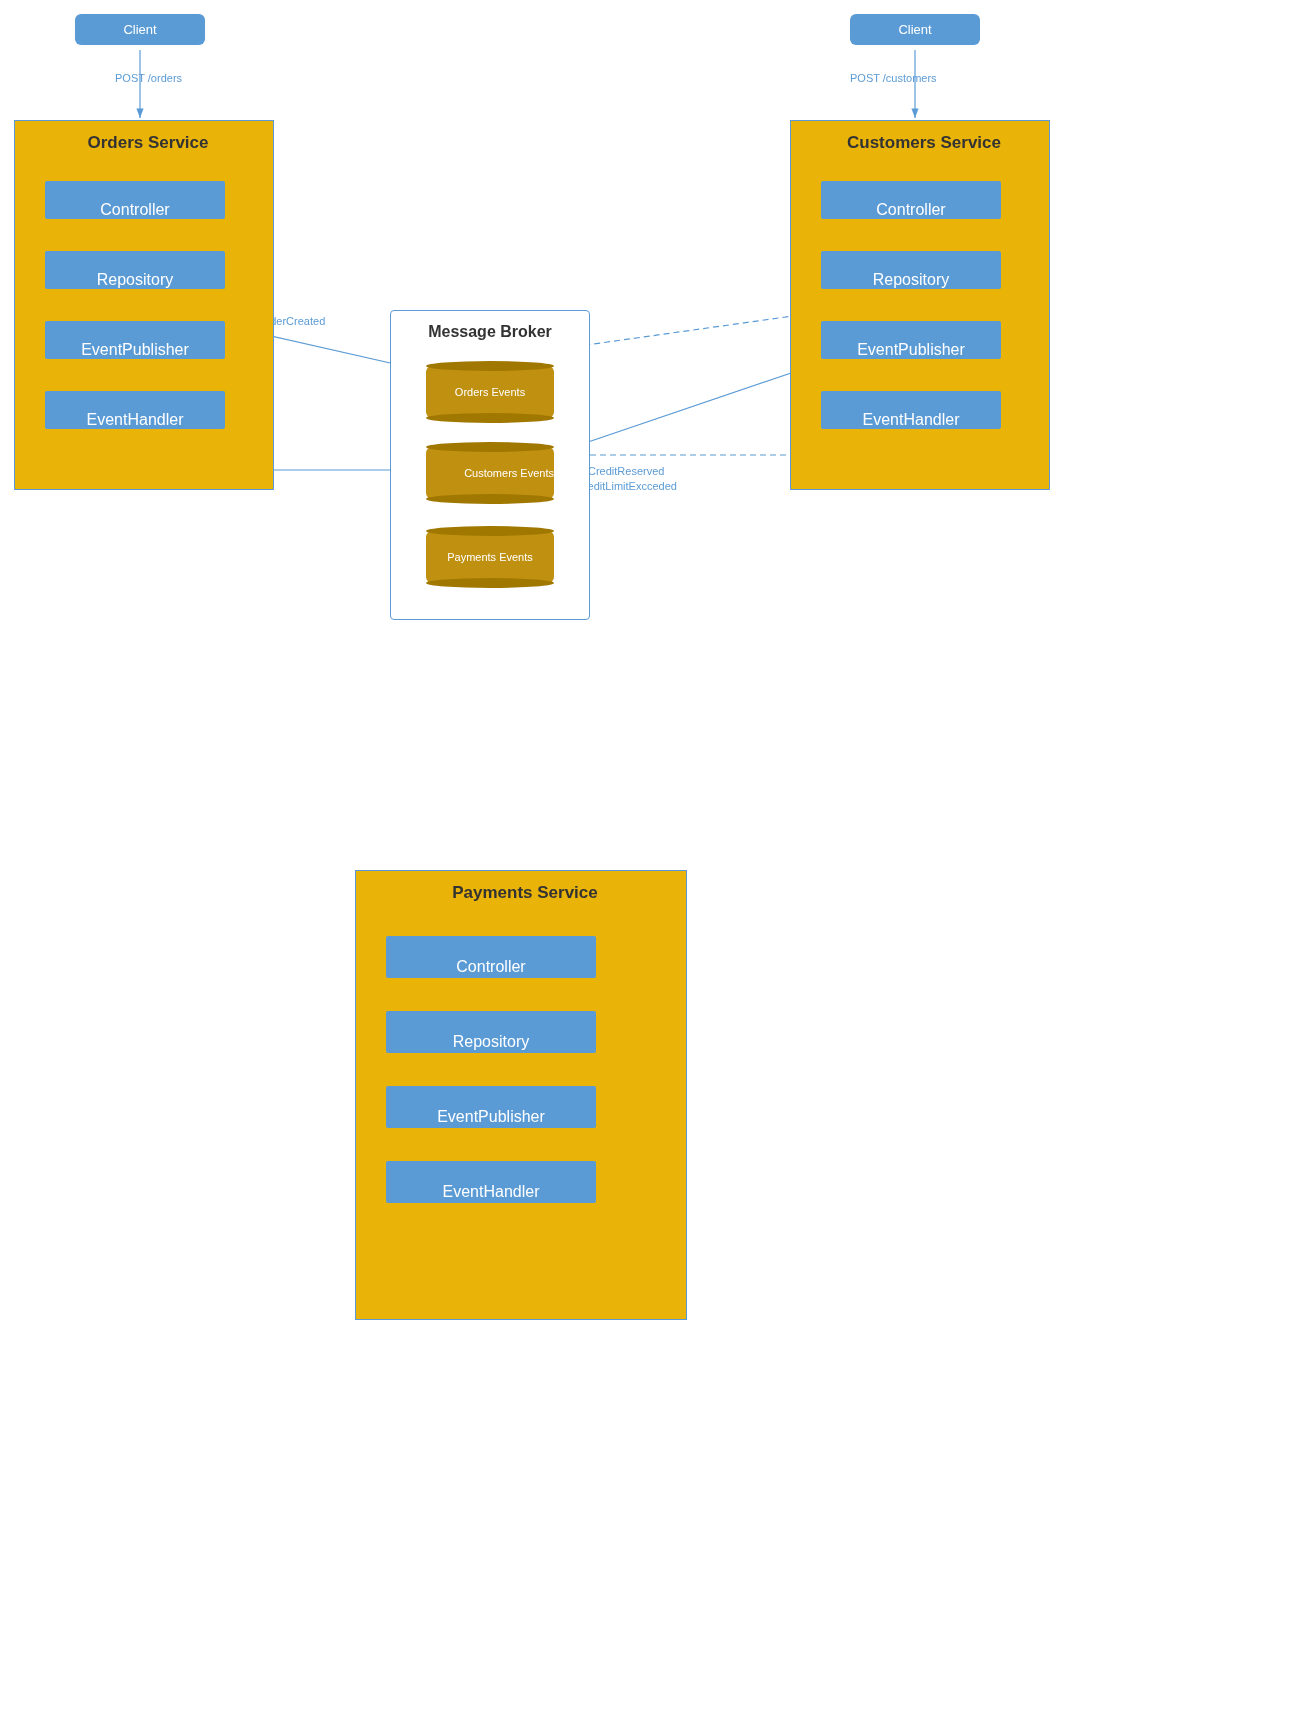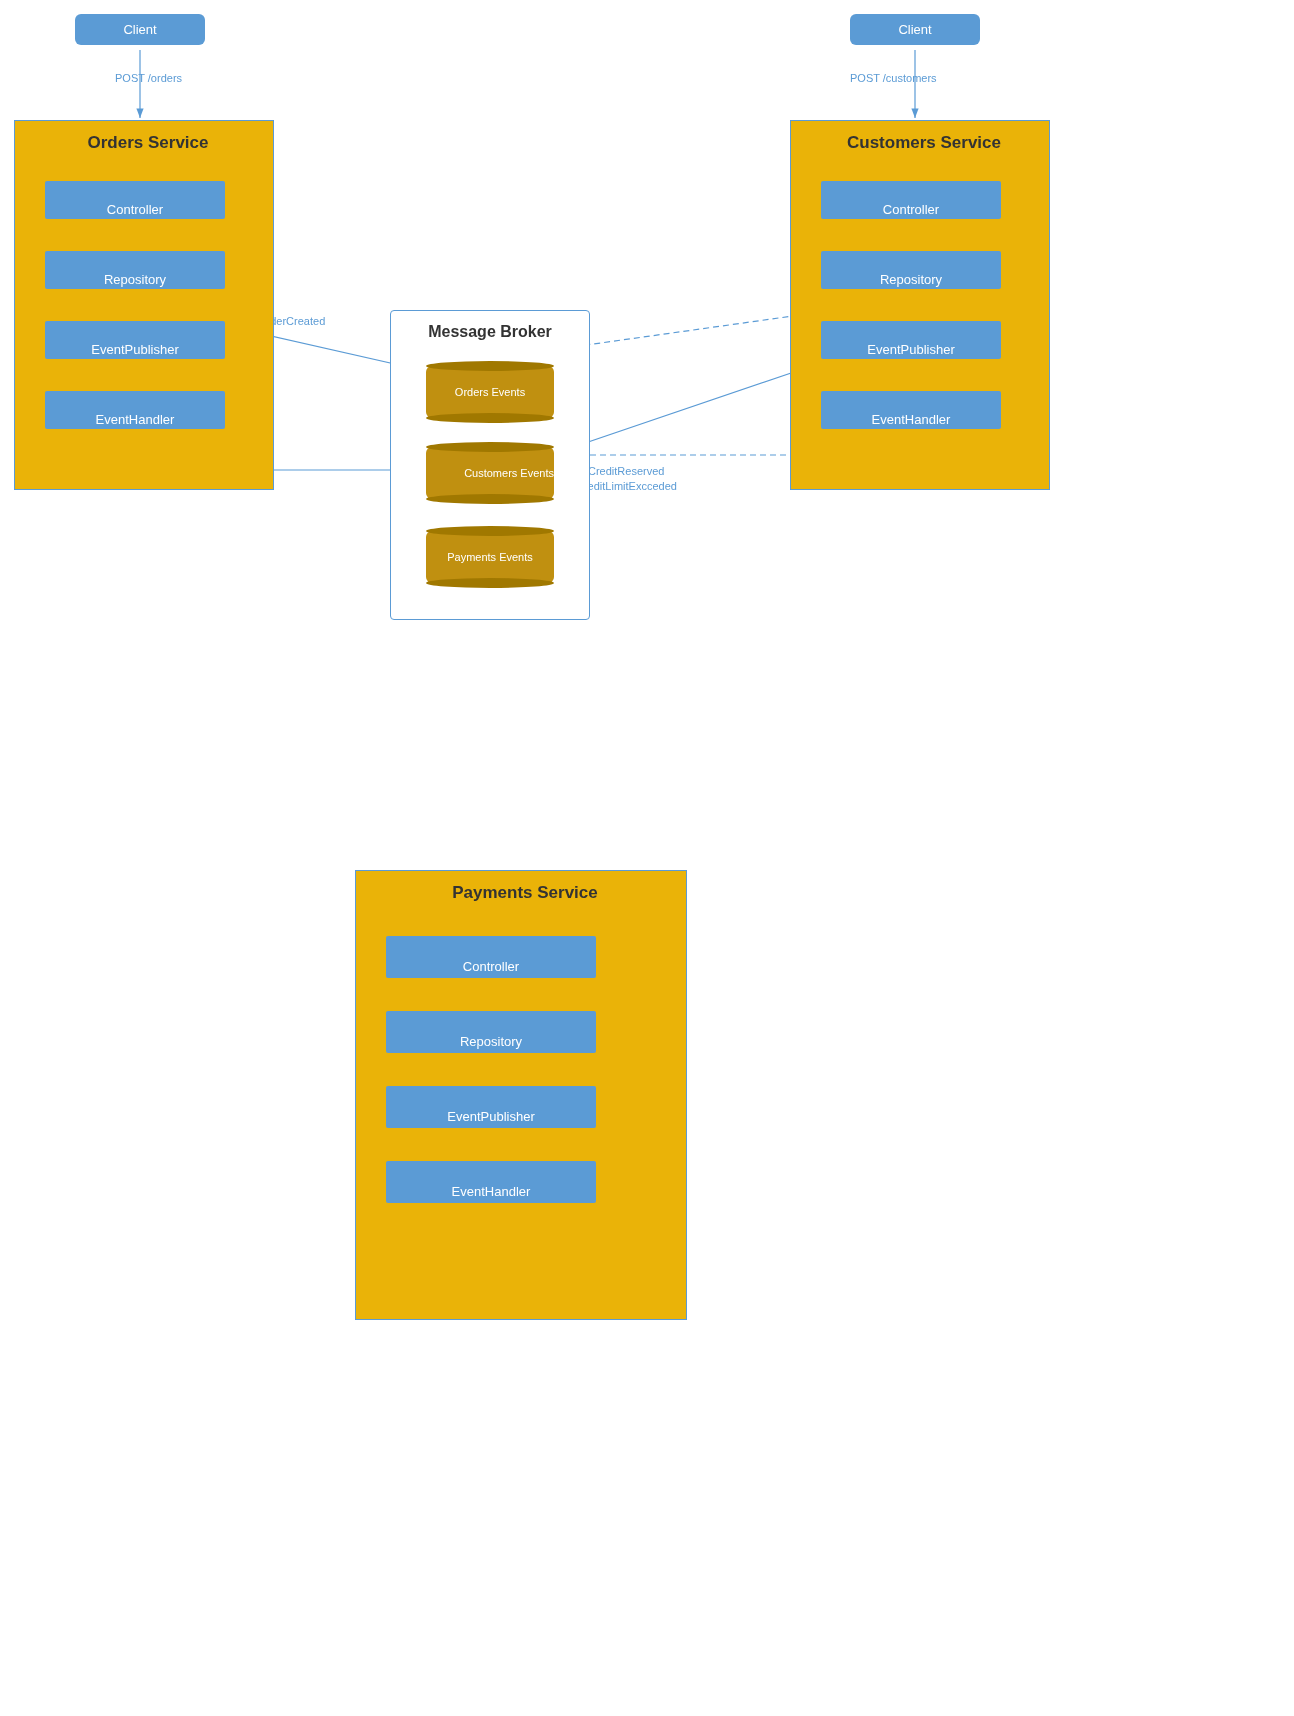--- a/index.html
+++ b/index.html
@@ -45,21 +45,21 @@
       color: #333;
       text-align: center;
       padding: 12px 0 8px 0;
     }
 
     
     .component-box {
       position: absolute;
       background: #5b9bd5;
       color: #fff;
-      font-size: 13px;
+      font-size: 16px;
       text-align: center;
       padding: 10px 0;
       border-radius: 2px;
     }
 
     
     .broker-container {
       position: absolute;
       border: 1.5px solid #5b9bd5;
       border-radius: 4px;

